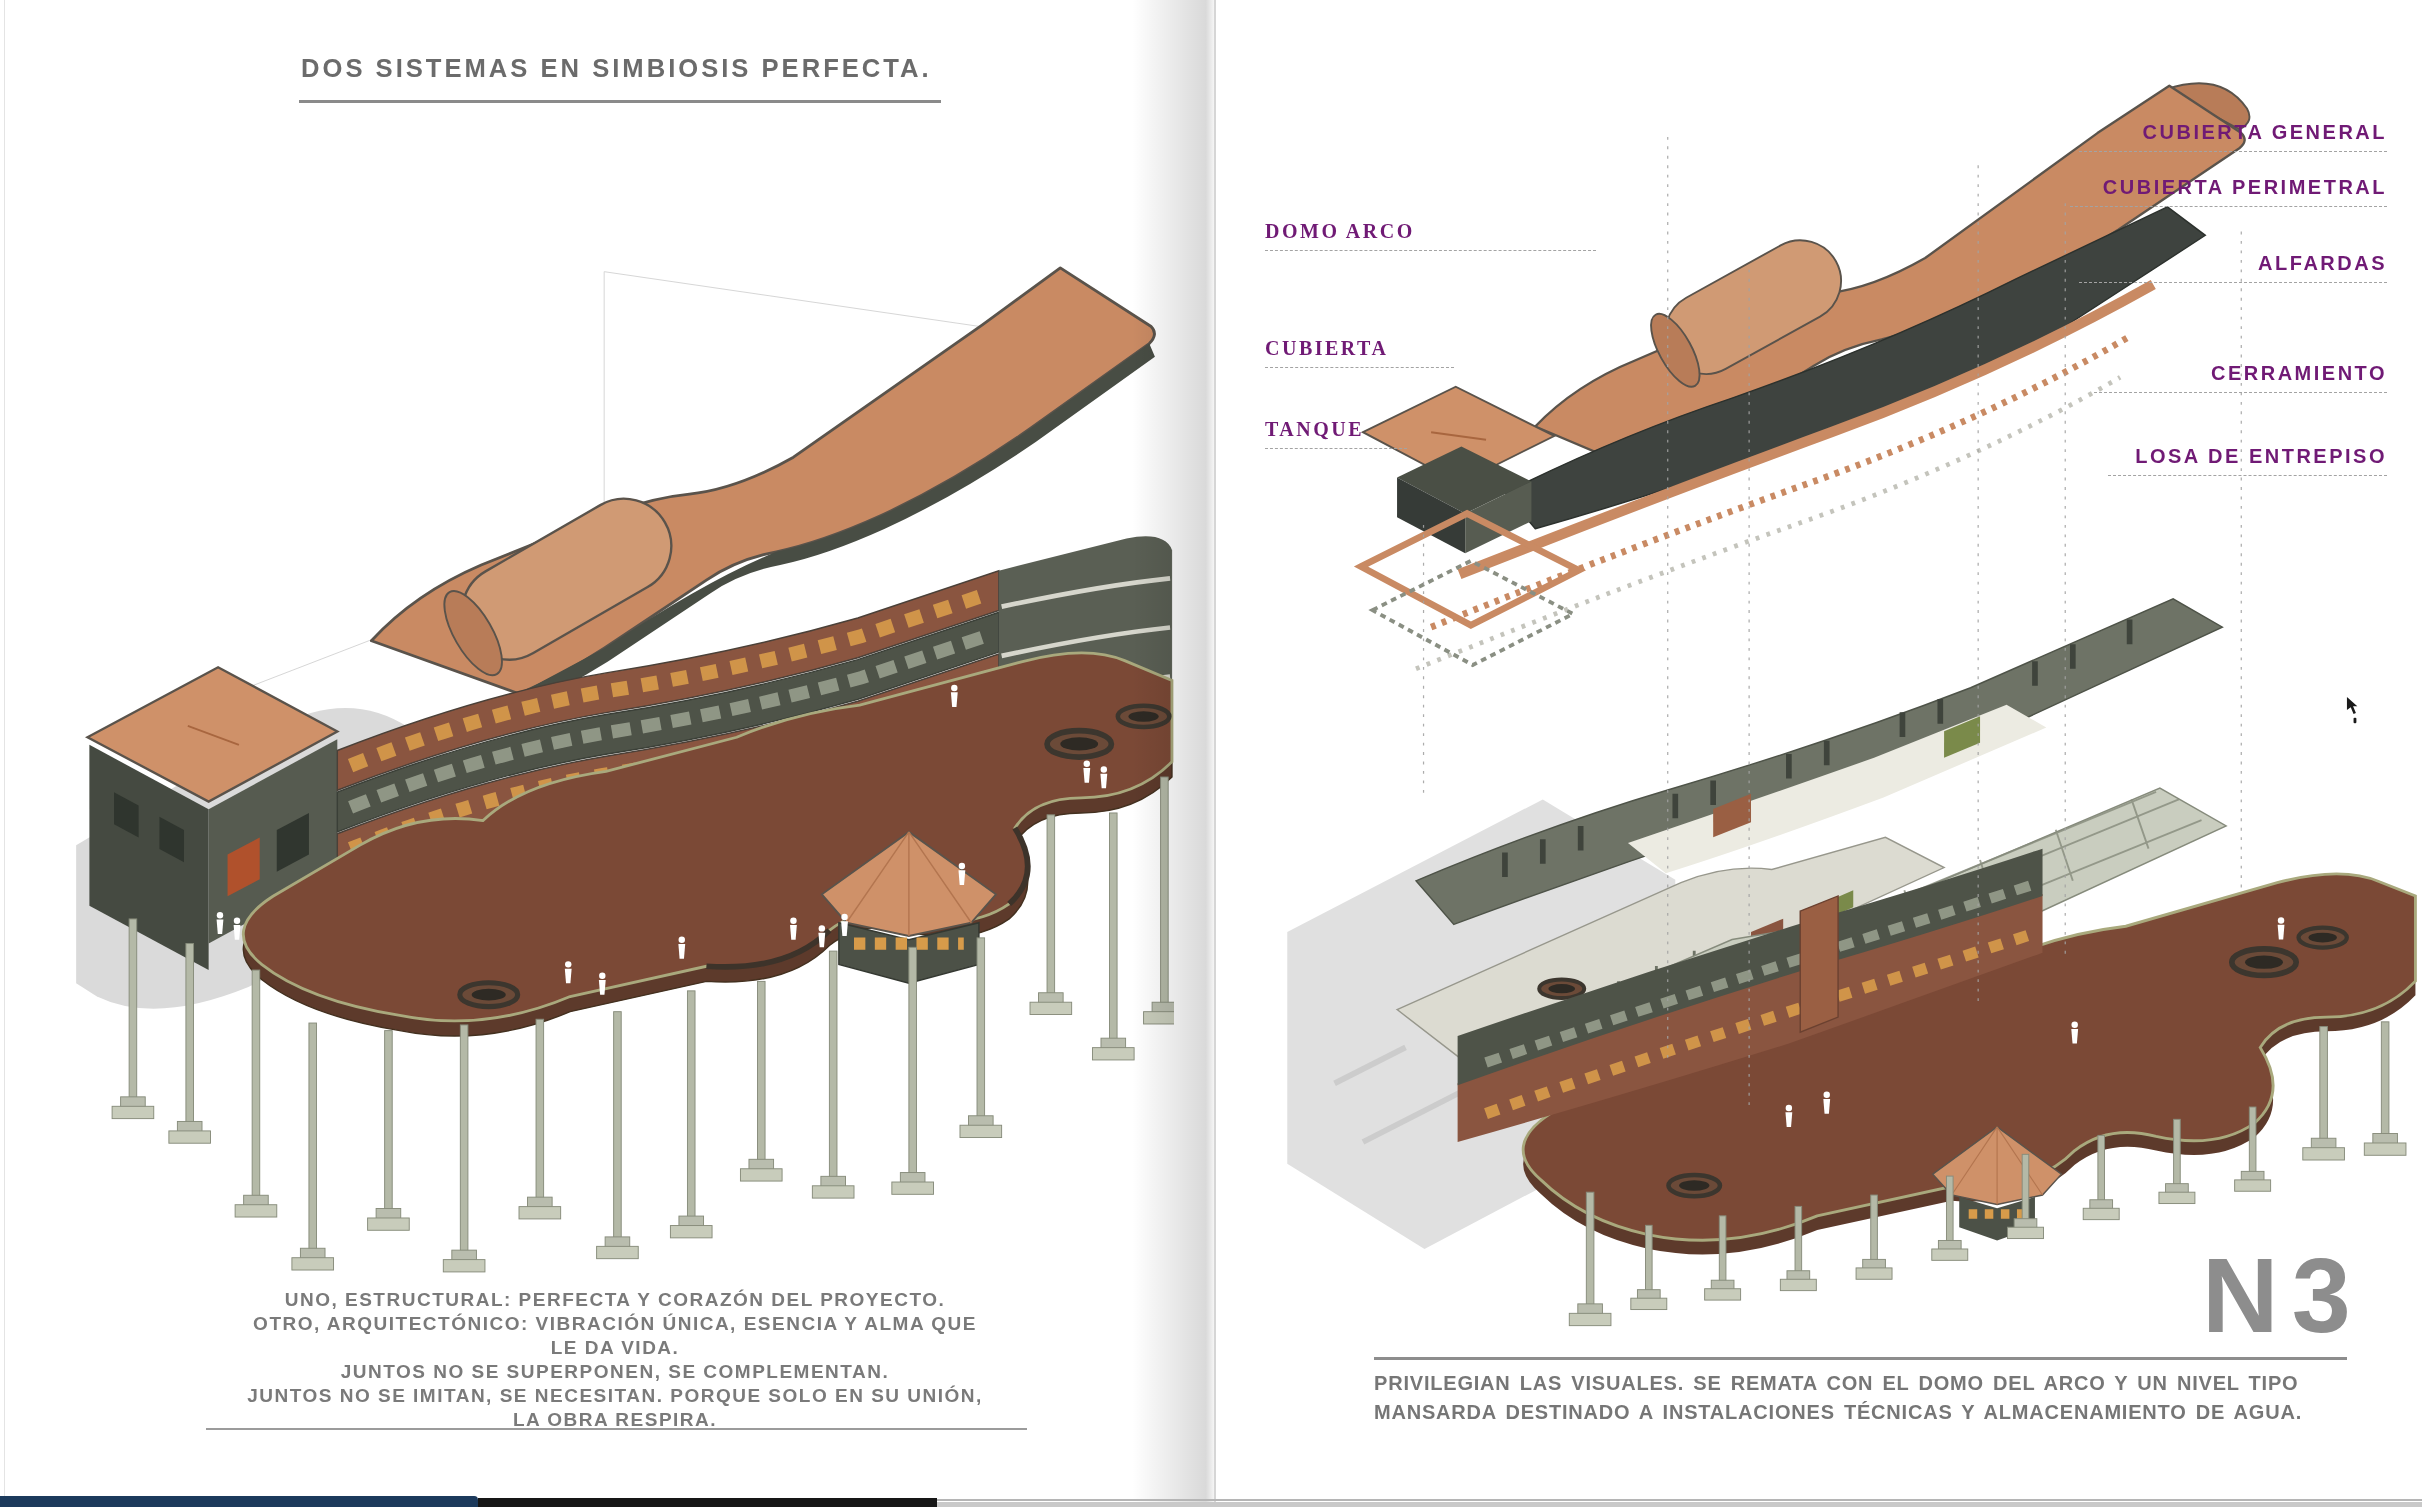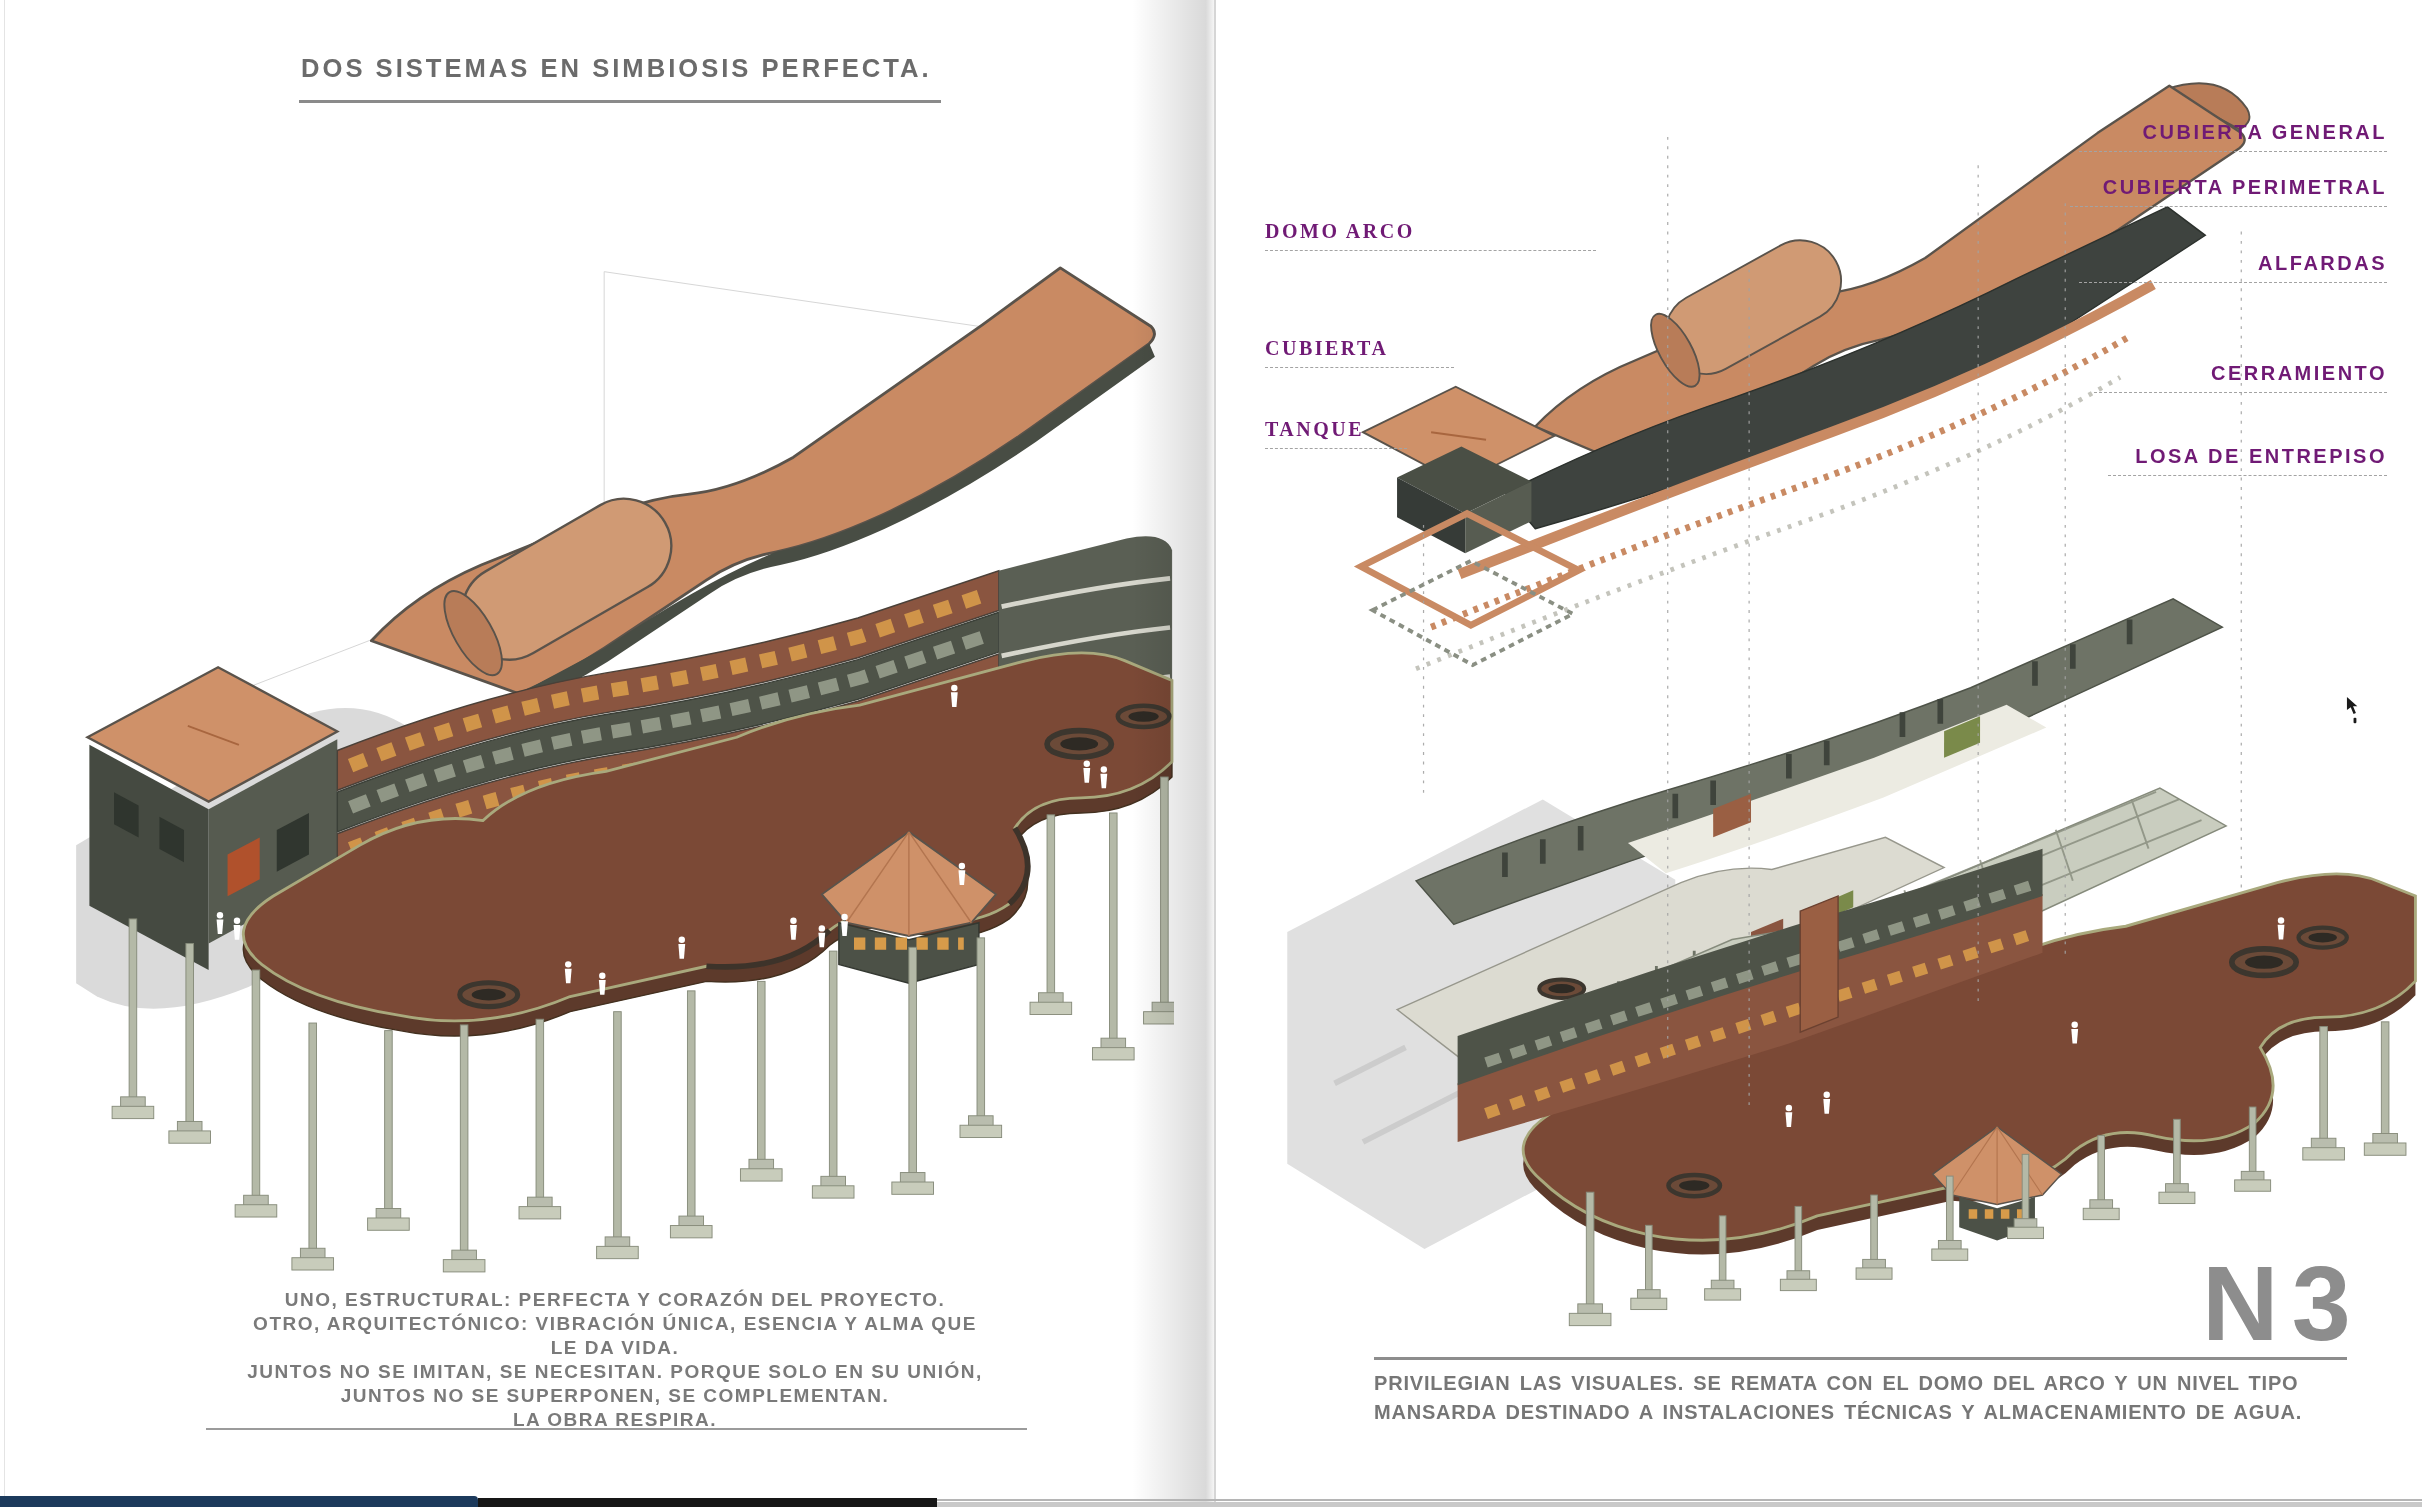--- a/index.html
+++ b/index.html
@@ -10,21 +10,21 @@
   .ttl{font-size:25.6px;font-weight:700;letter-spacing:3px;color:#6b6b6b;white-space:nowrap;}
   .rule{background:#8a8a8a;}
   .cap{font-size:19px;font-weight:700;letter-spacing:1.5px;color:#7a7a7a;
        line-height:24px;text-align:center;white-space:nowrap;}
   .capR{font-size:20px;font-weight:700;letter-spacing:0.8px;word-spacing:2.8px;color:#767676;
         line-height:29px;text-align:left;white-space:nowrap;}
   .callout{font-size:20px;font-weight:700;letter-spacing:2.5px;color:#701a75;
            border-bottom:1.9px dashed #a3a3a3;padding-bottom:6.6px;white-space:nowrap;}
   .callout.cl{text-align:left;font-family:Liberation Serif, serif;}
   .callout.cr{text-align:right;}
-  .lvl{font-size:106px;font-weight:700;letter-spacing:13.2px;color:#8d8d8d;line-height:1;margin-top:8px;}
+  .lvl{font-size:106px;font-weight:700;letter-spacing:13.2px;color:#8d8d8d;line-height:1;}
   
   .seam{left:1132px;top:0;width:82px;height:1508px;
         background:linear-gradient(to right, rgba(0,0,0,0) 0%, rgba(0,0,0,0.15) 90%, rgba(0,0,0,0.04) 100%);}
   .seamline{left:1214px;top:0;width:1.9px;height:1508px;background:#d6d6d6;}
   .leftedge{left:3.8px;top:0;width:0.9px;height:1508px;background:#e4e4e4;}
   
   .colshaft{fill:#b4b9a7;stroke:#878c7b;stroke-width:1;}
   .colfoot1{fill:#b9bdae;stroke:#878c7b;stroke-width:1;}
   .colfoot2{fill:#c8ccbb;stroke:#878c7b;stroke-width:1;}
   .person{fill:#ffffff;}
@@ -147,22 +147,22 @@
       <use href="#person" transform="translate(170,706)"></use>
       <use href="#person" transform="translate(1068,540)"></use>
       <use href="#person" transform="translate(1086,546)"></use>
       <use href="#person" transform="translate(928,460)"></use>
     </svg>
 
     <div class="abs cap" style="left:142px;top:1276px;width:946px;">
       <div>UNO, ESTRUCTURAL: PERFECTA Y CORAZÓN DEL PROYECTO.</div>
       <div>OTRO, ARQUITECTÓNICO: VIBRACIÓN ÚNICA, ESENCIA Y ALMA QUE</div>
       <div>LE DA VIDA.</div>
+      <div>JUNTOS NO SE SUPERPONEN, SE COMPLEMENTAN.</div>
       <div>JUNTOS NO SE IMITAN, SE NECESITAN. PORQUE SOLO EN SU UNIÓN,</div>
-      <div>JUNTOS NO SE SUPERPONEN, SE COMPLEMENTAN.</div>
       <div>LA OBRA RESPIRA.</div>
     </div>
     <div class="abs rule" style="left:206px;top:1416px;width:821px;height:1.9px;background:#9b9b9b;"></div>
   </div>
 
   <div class="abs seam"></div>
   <div class="abs seamline"></div>
   <div class="abs leftedge"></div>
 
   <div class="abs" style="left:1216px;top:0;width:1207px;height:1508px;background:#ffffff;">

